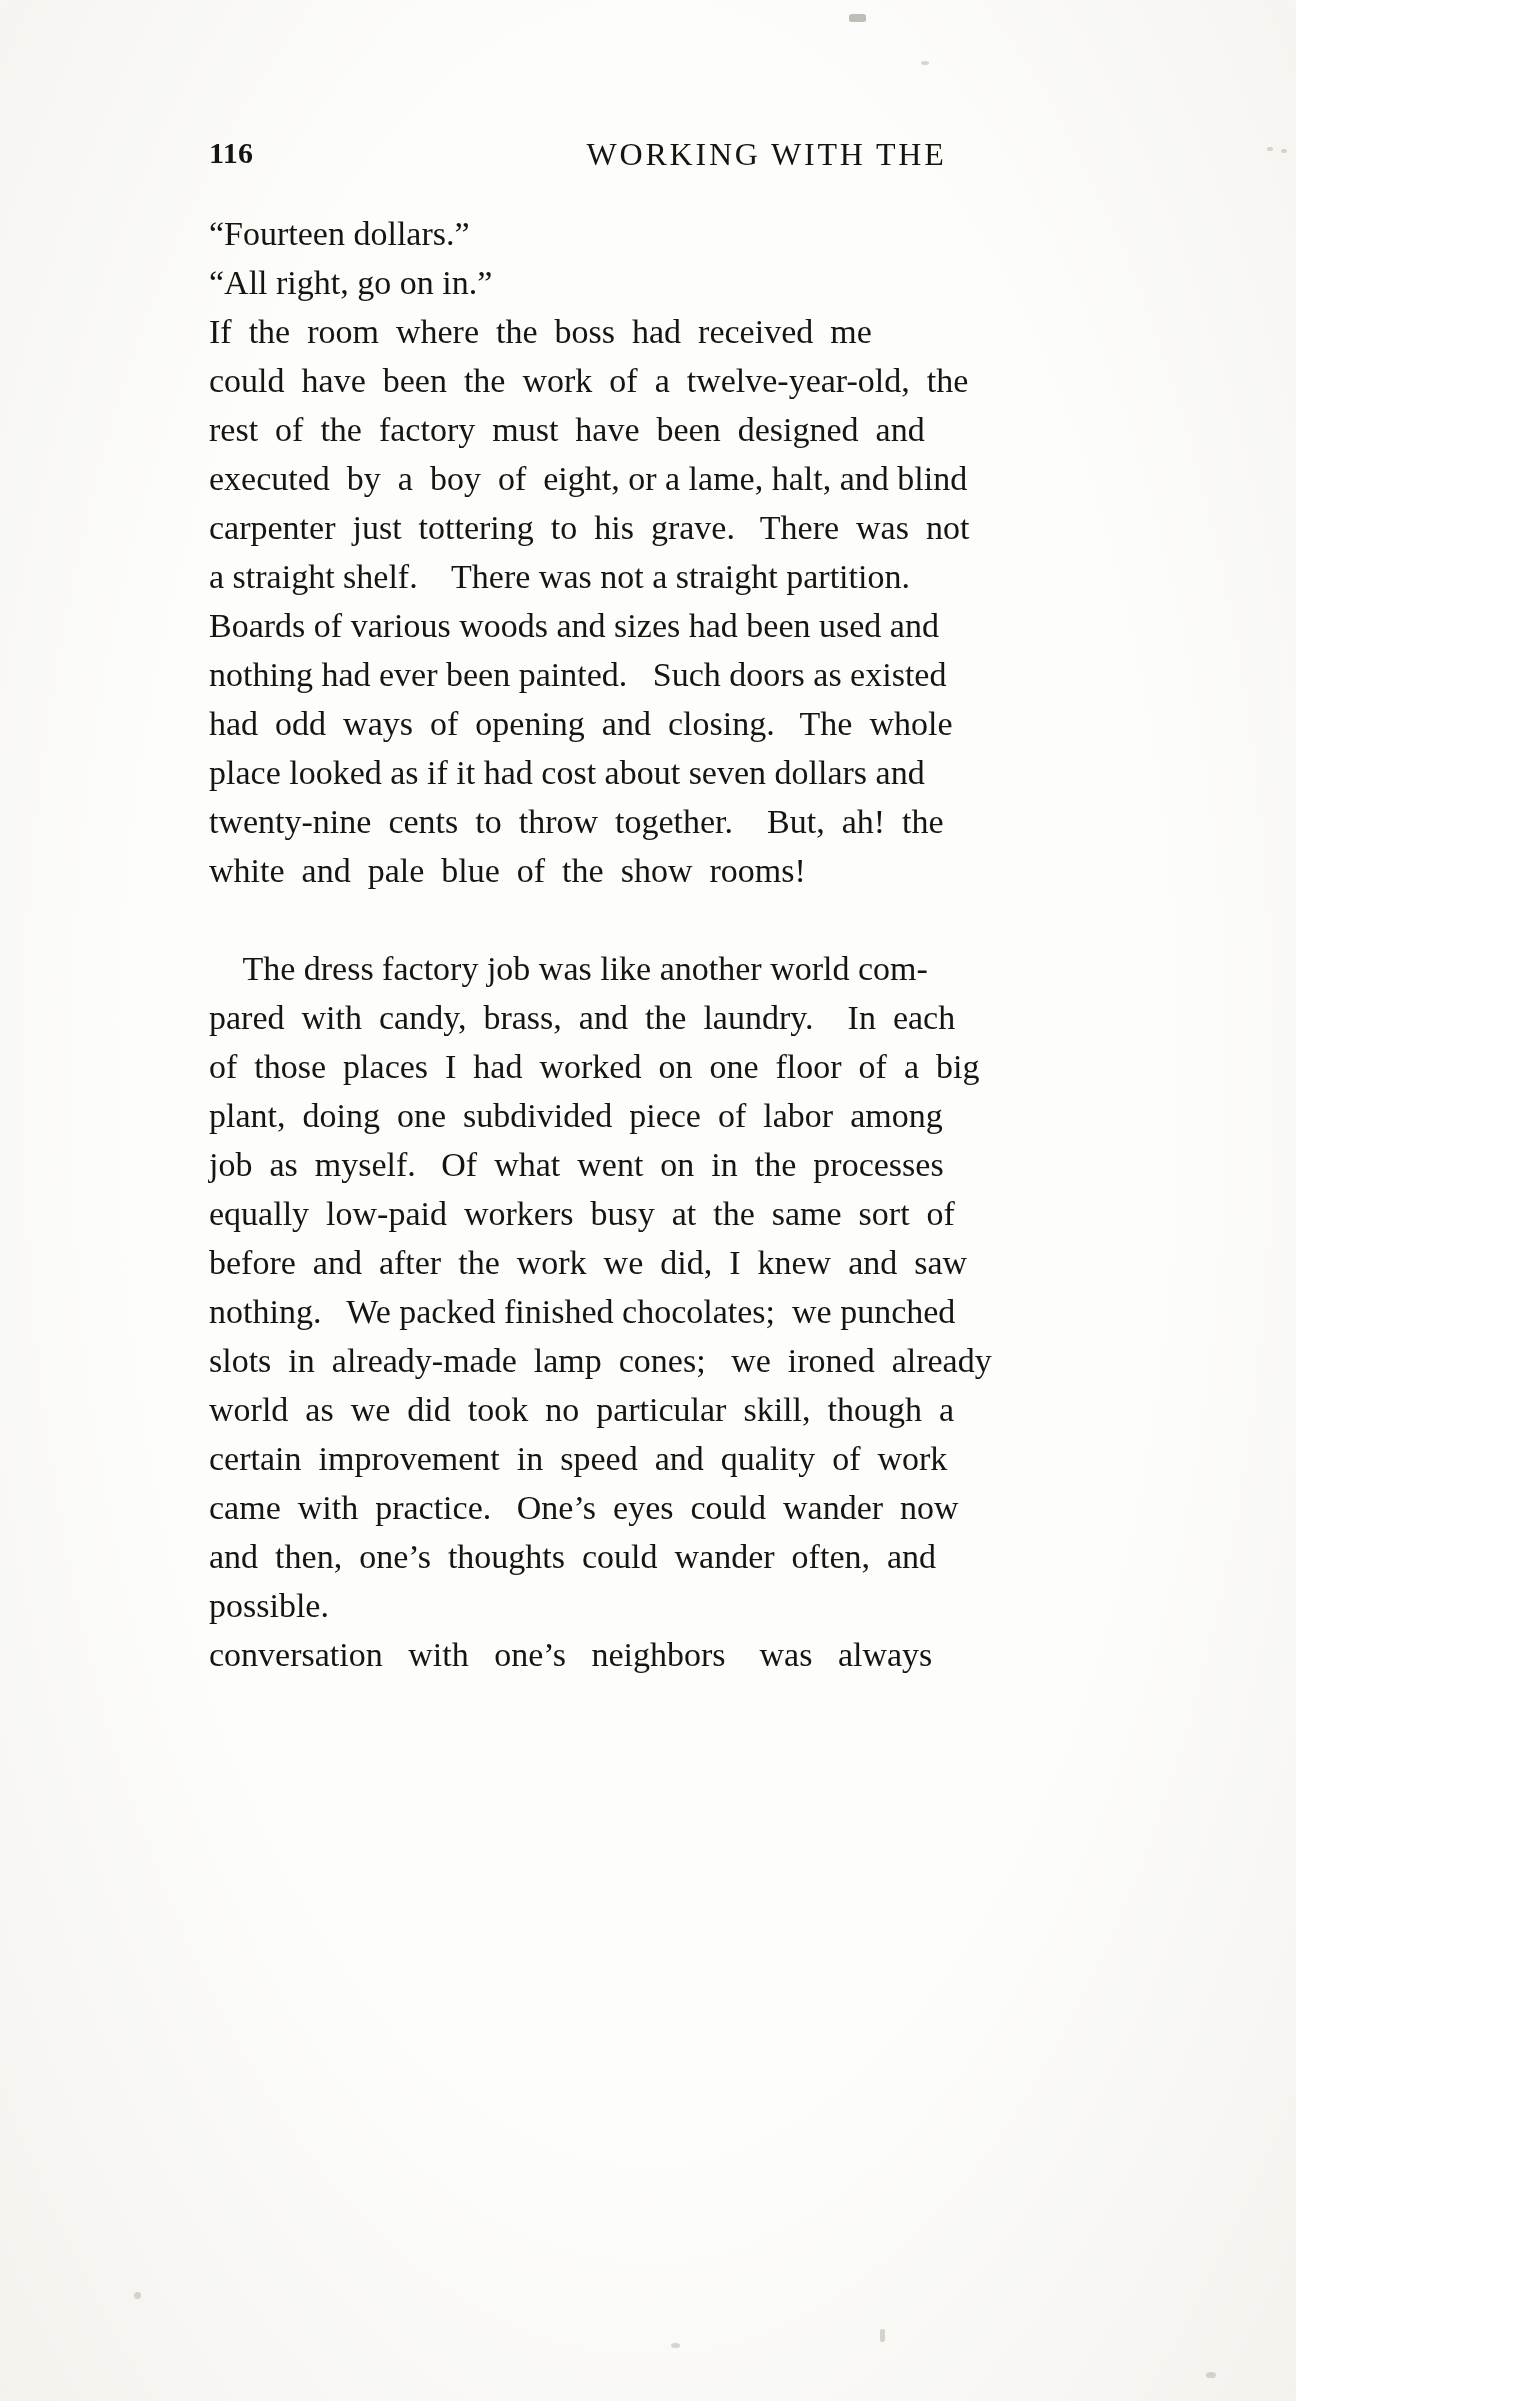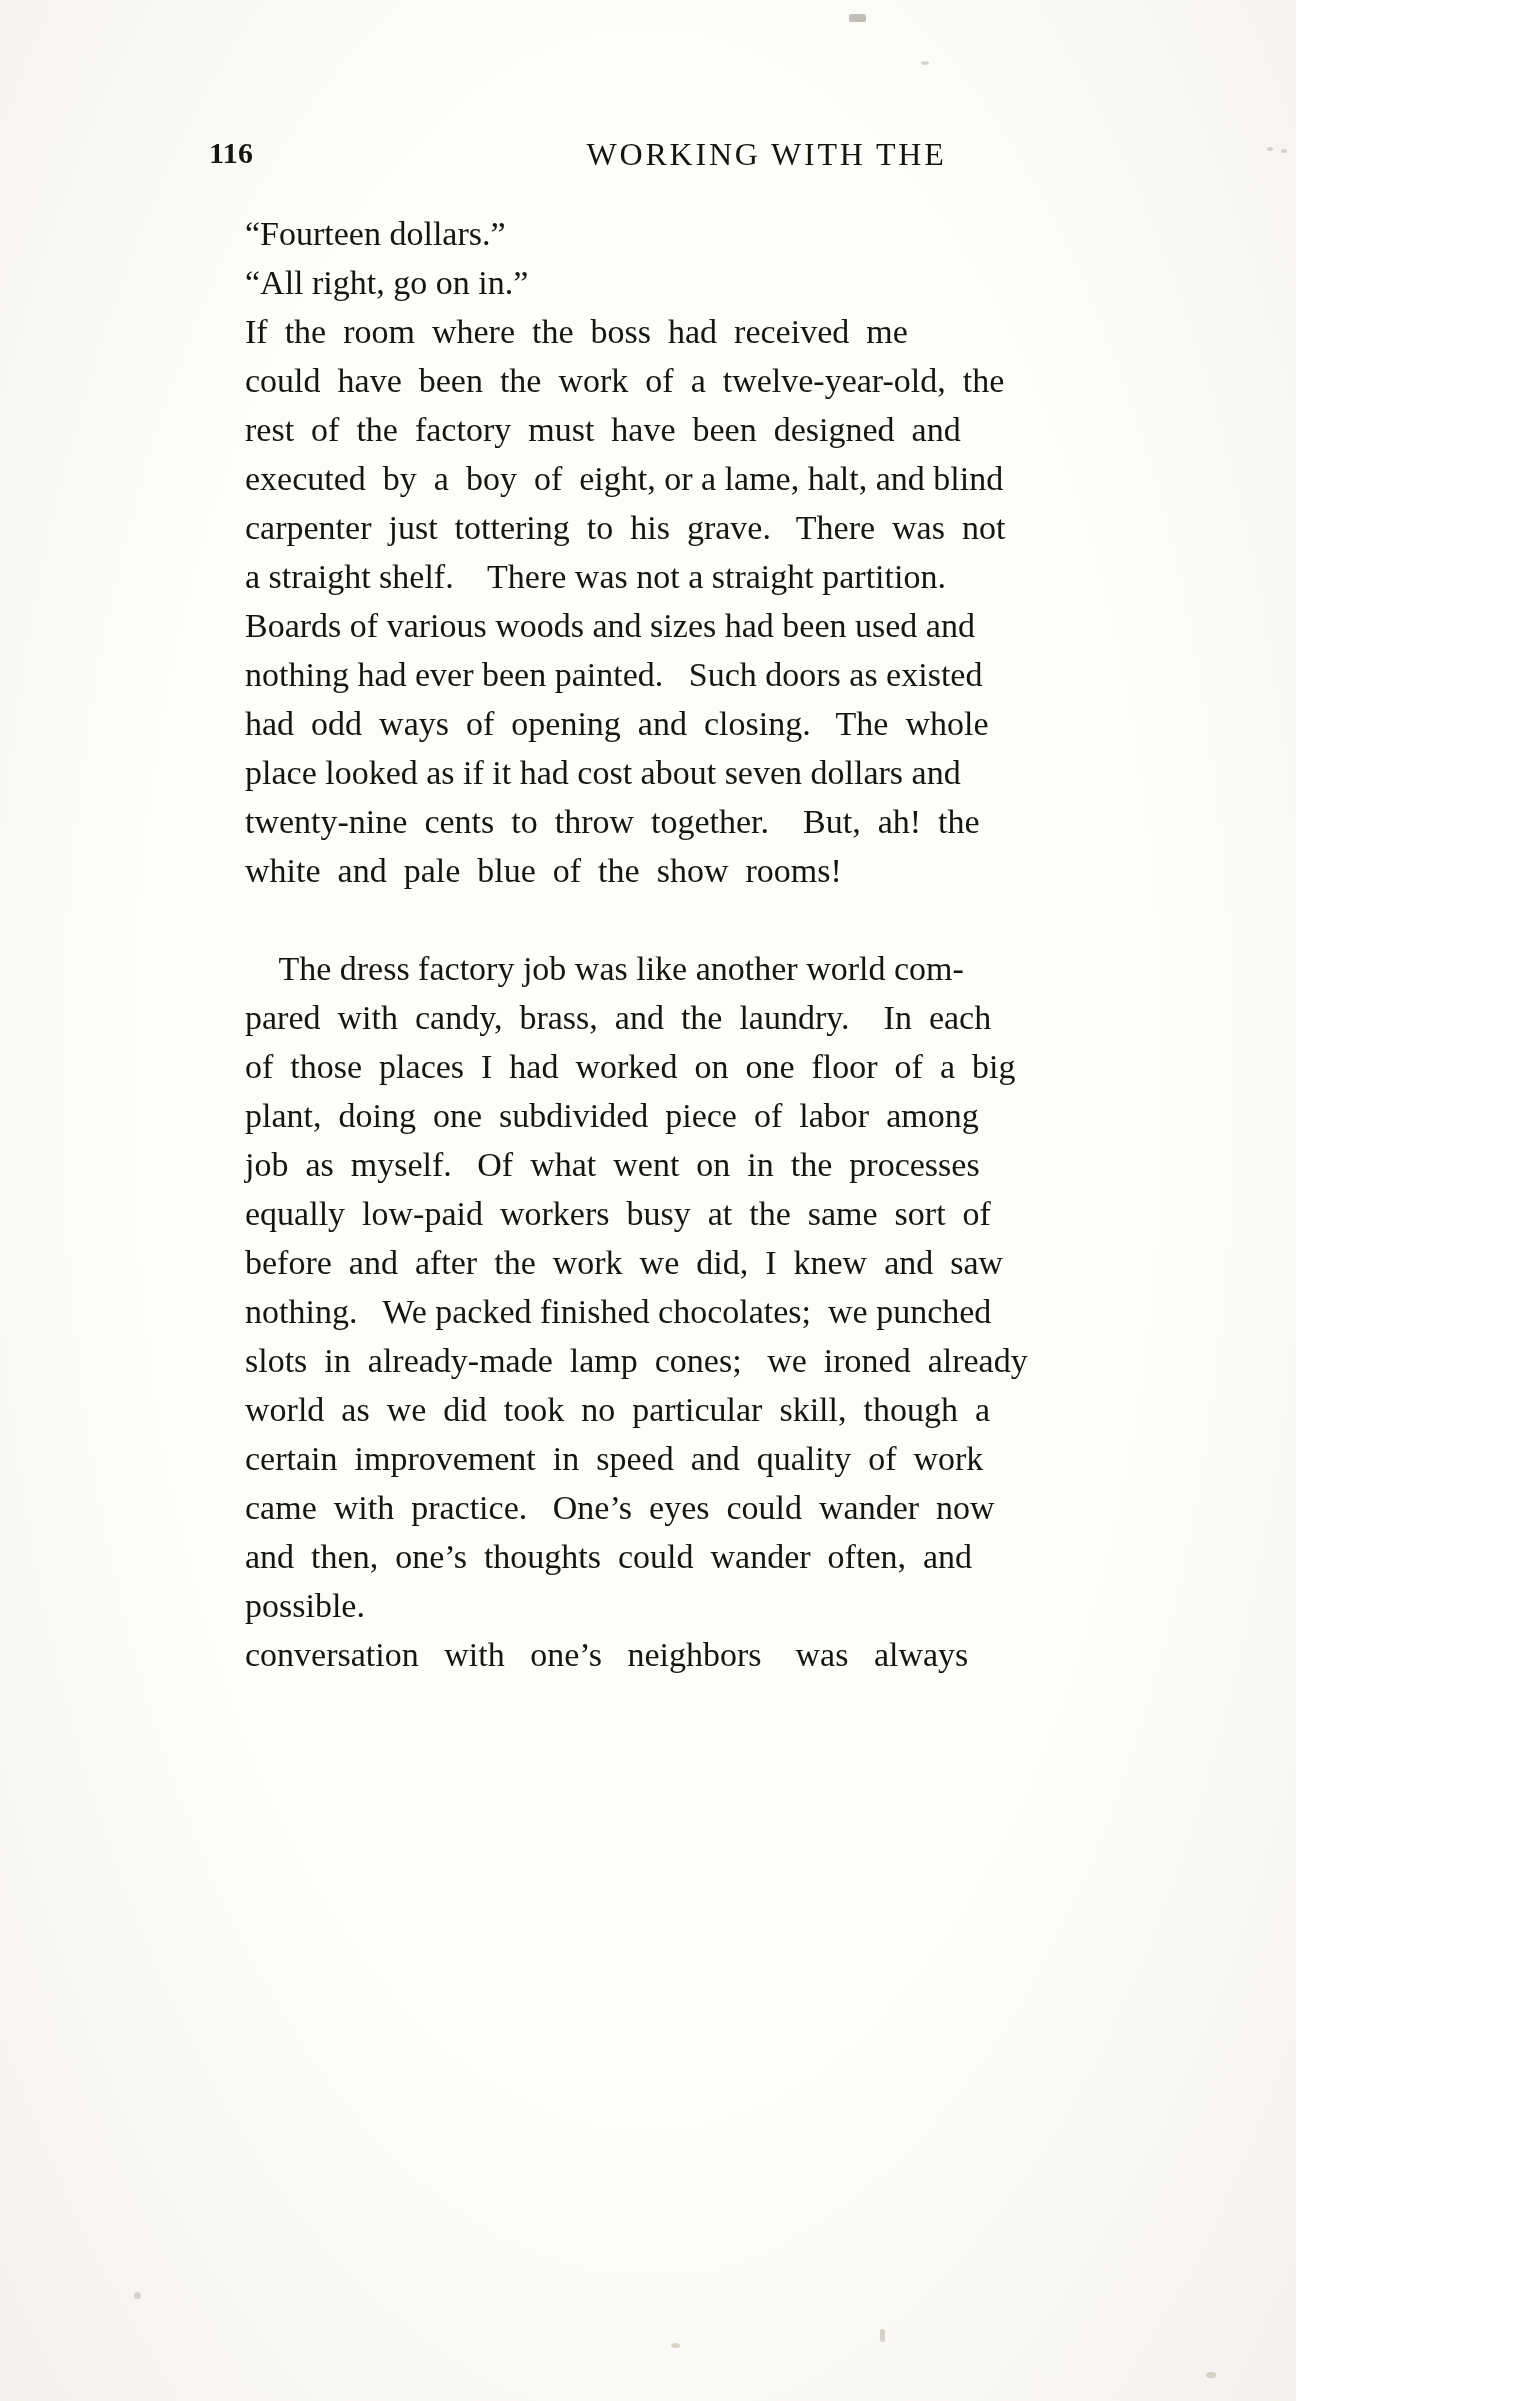--- a/index.html
+++ b/index.html
@@ -84,21 +84,21 @@
     line-height: 49px;
     color: #16150f;
     white-space: pre;
     letter-spacing: 0px;
   }
   .gap {
     height: 49px;
   }
 
   
-  .j { display: block; margin-left: 36px; }
+  .j { display: block; }
 </style>
 </head>
 <body>
 
 <div class="page">
   <div class="paper-tone"></div>
 
   <div class="speck" style="left:849px; top:14px; width:16.5px; height:8.2px; border-radius:2.5px; background:#8e8a81;"></div>
   <div class="speck" style="left:921px; top:61px; width:7.6px; height:3.8px;"></div>
   <div class="speck" style="left:1267px; top:147px; width:6.3px; height:4.4px;"></div>

